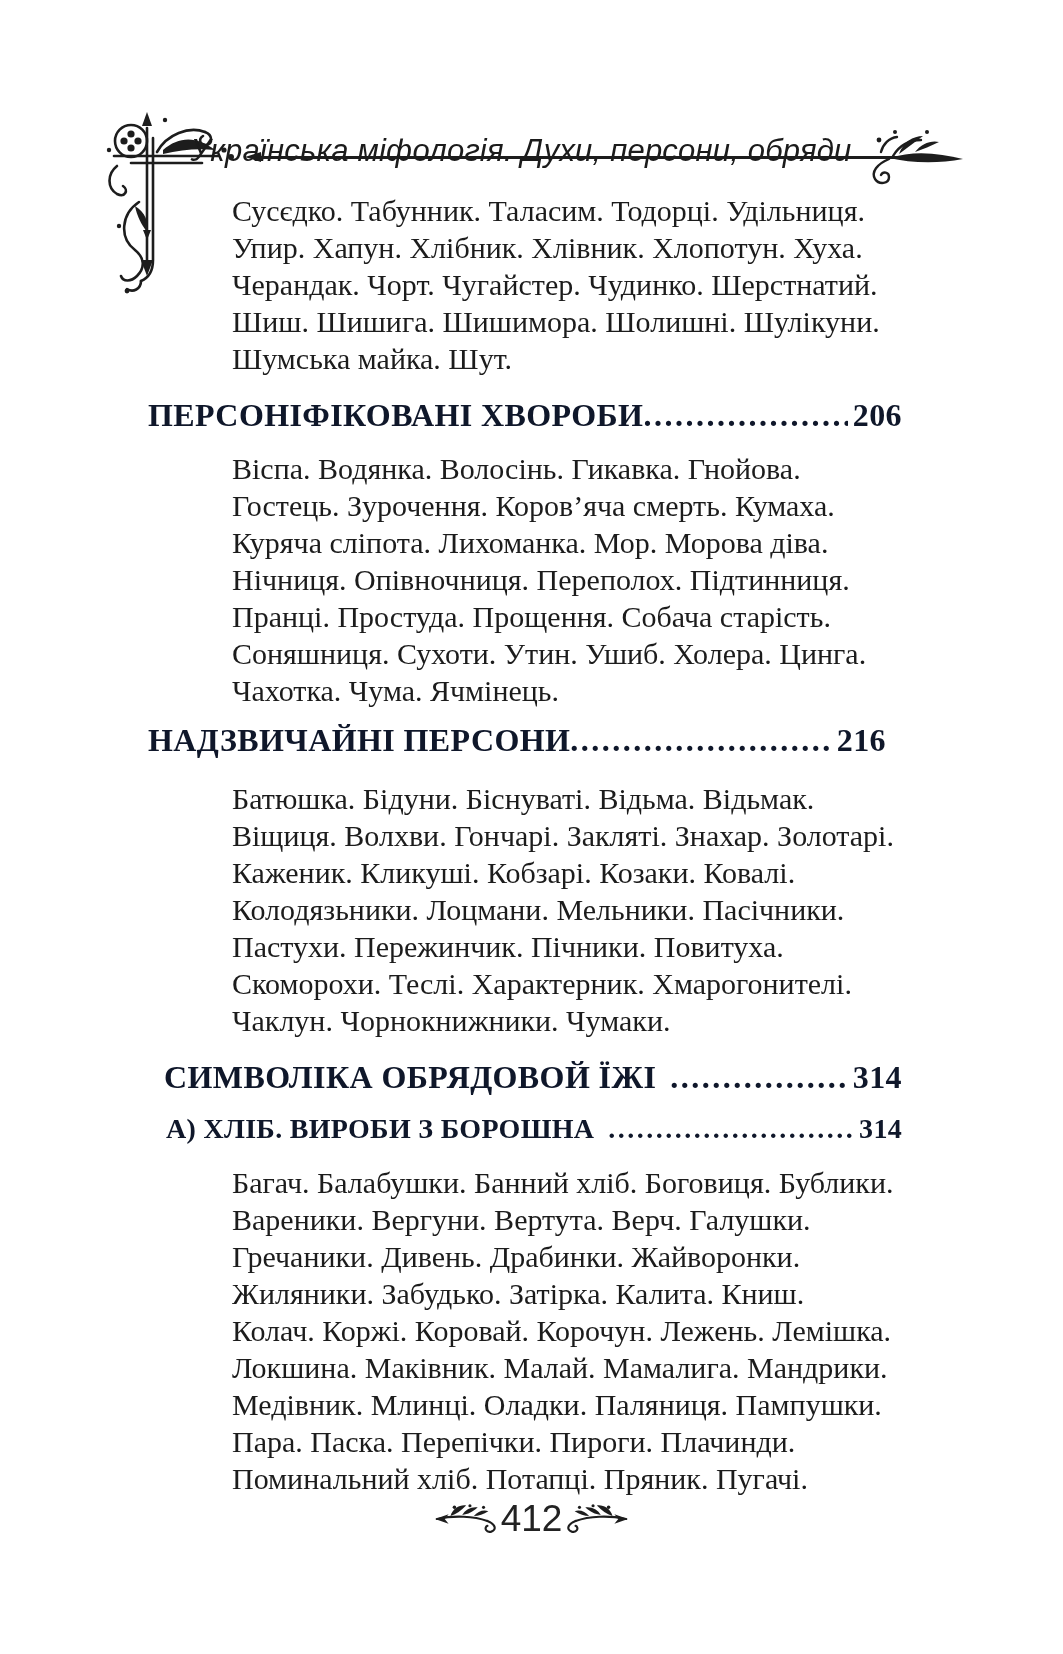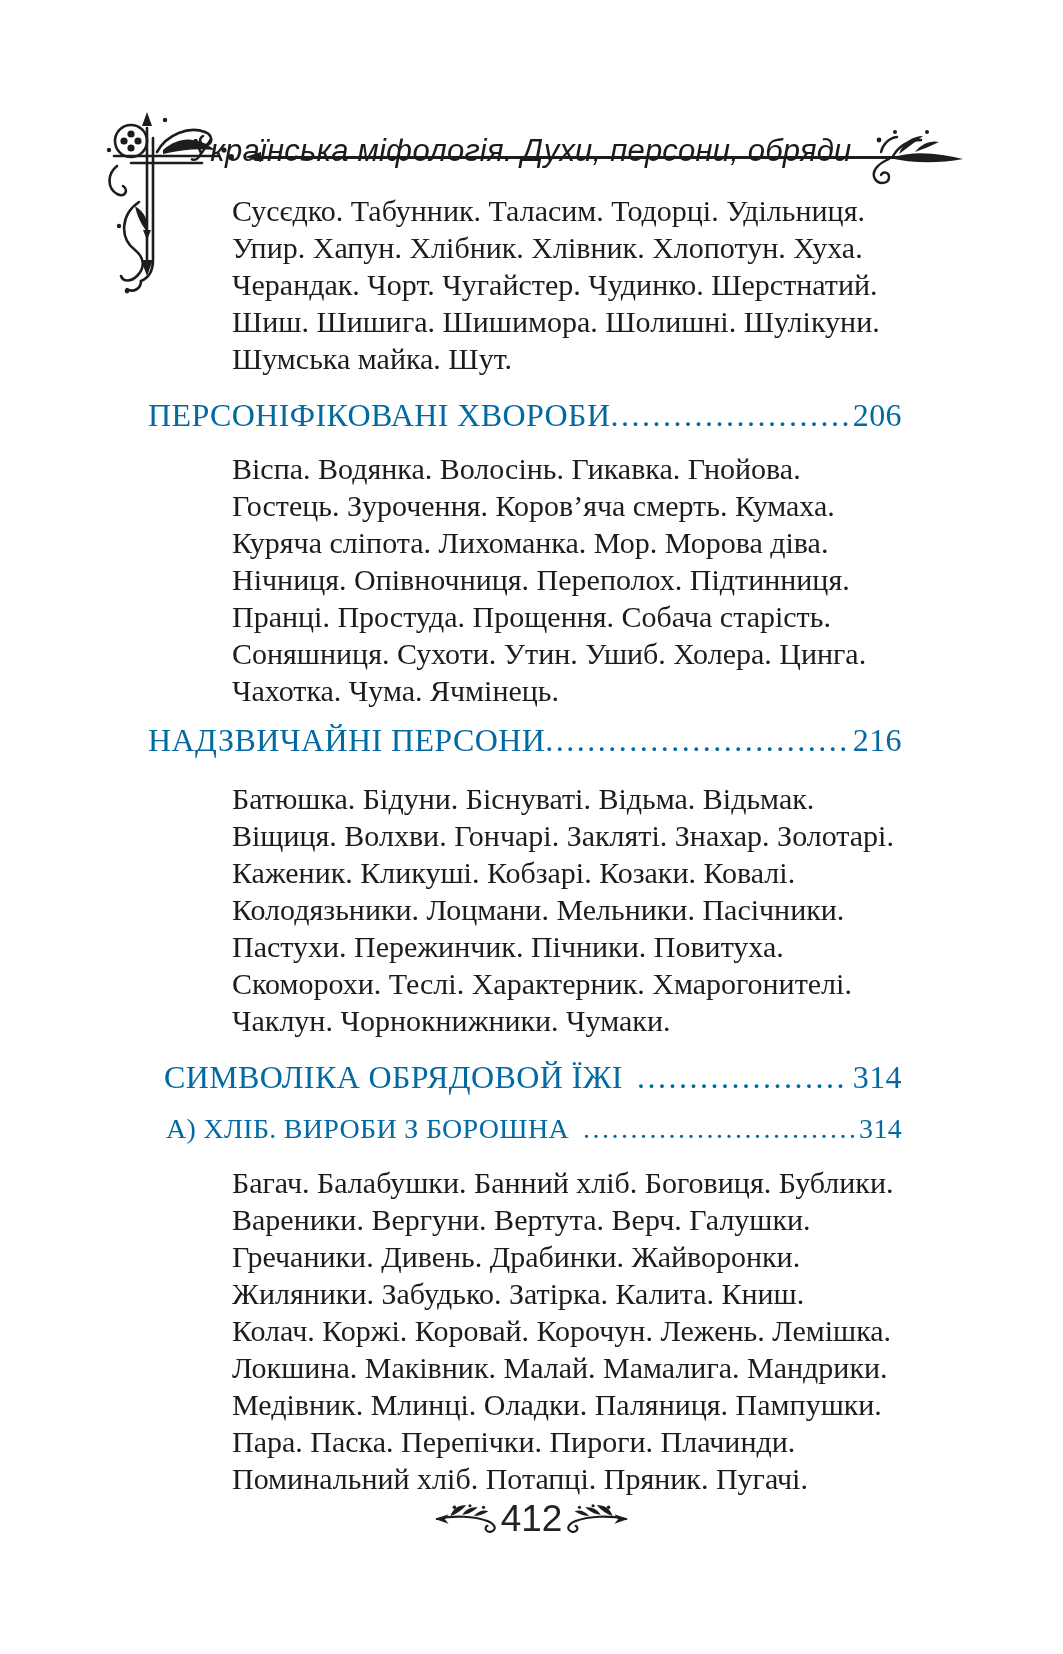--- a/index.html
+++ b/index.html
@@ -70,37 +70,37 @@
     margin: 0;
     padding-left: 84px;
     font-size: 30px;
     line-height: 37px;
     white-space: pre;
     color: #1c1c1c;
   }
   .toc-heading, .toc-subheading {
     display: flex;
     align-items: baseline;
-    font-weight: normal;
+    font-weight: bold;
     white-space: nowrap;
-    color: #0369a1;
+    color: #0f172a;
   }
   .toc-heading {
     font-size: 32px;
     line-height: 30px;
     letter-spacing: 0.4px;
   }
   .toc-subheading {
     font-size: 28px;
     line-height: 28px;
     padding-left: 18px;
     letter-spacing: 0.3px;
   }
   .h1 { margin: 23px 0 20px 0; }
-  .h2 { margin: 16px 0 25px 0; }
+  .h2 { margin: 16px 16px 25px 0; }
   .h3 { margin: 23px 0 0 16px; }
   .sub { margin: 23px 0 21px 0; }
   .h3 .t, .toc-subheading .t { padding-right: 14px; }
   .dots {
     flex: 1 1 auto;
     overflow: hidden;
     letter-spacing: 2.5px;
     min-width: 10px;
   }
   .dots::after {

